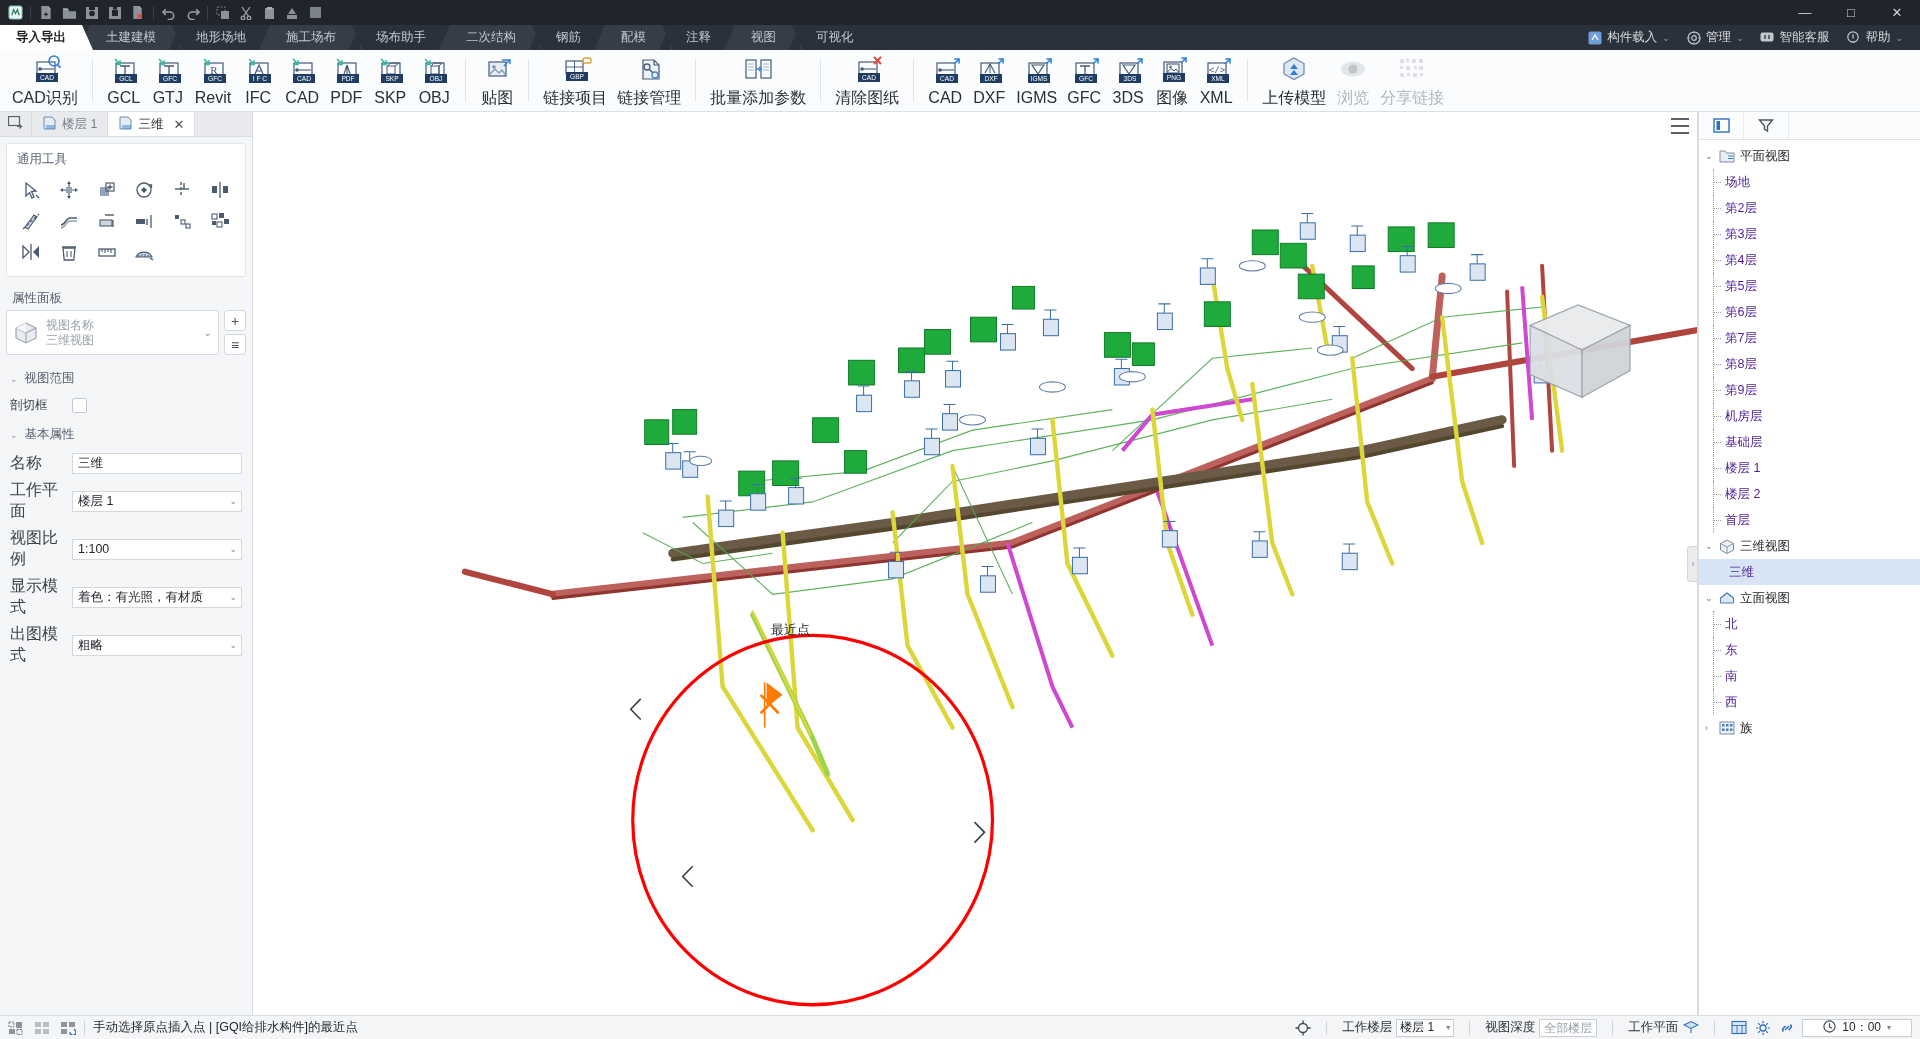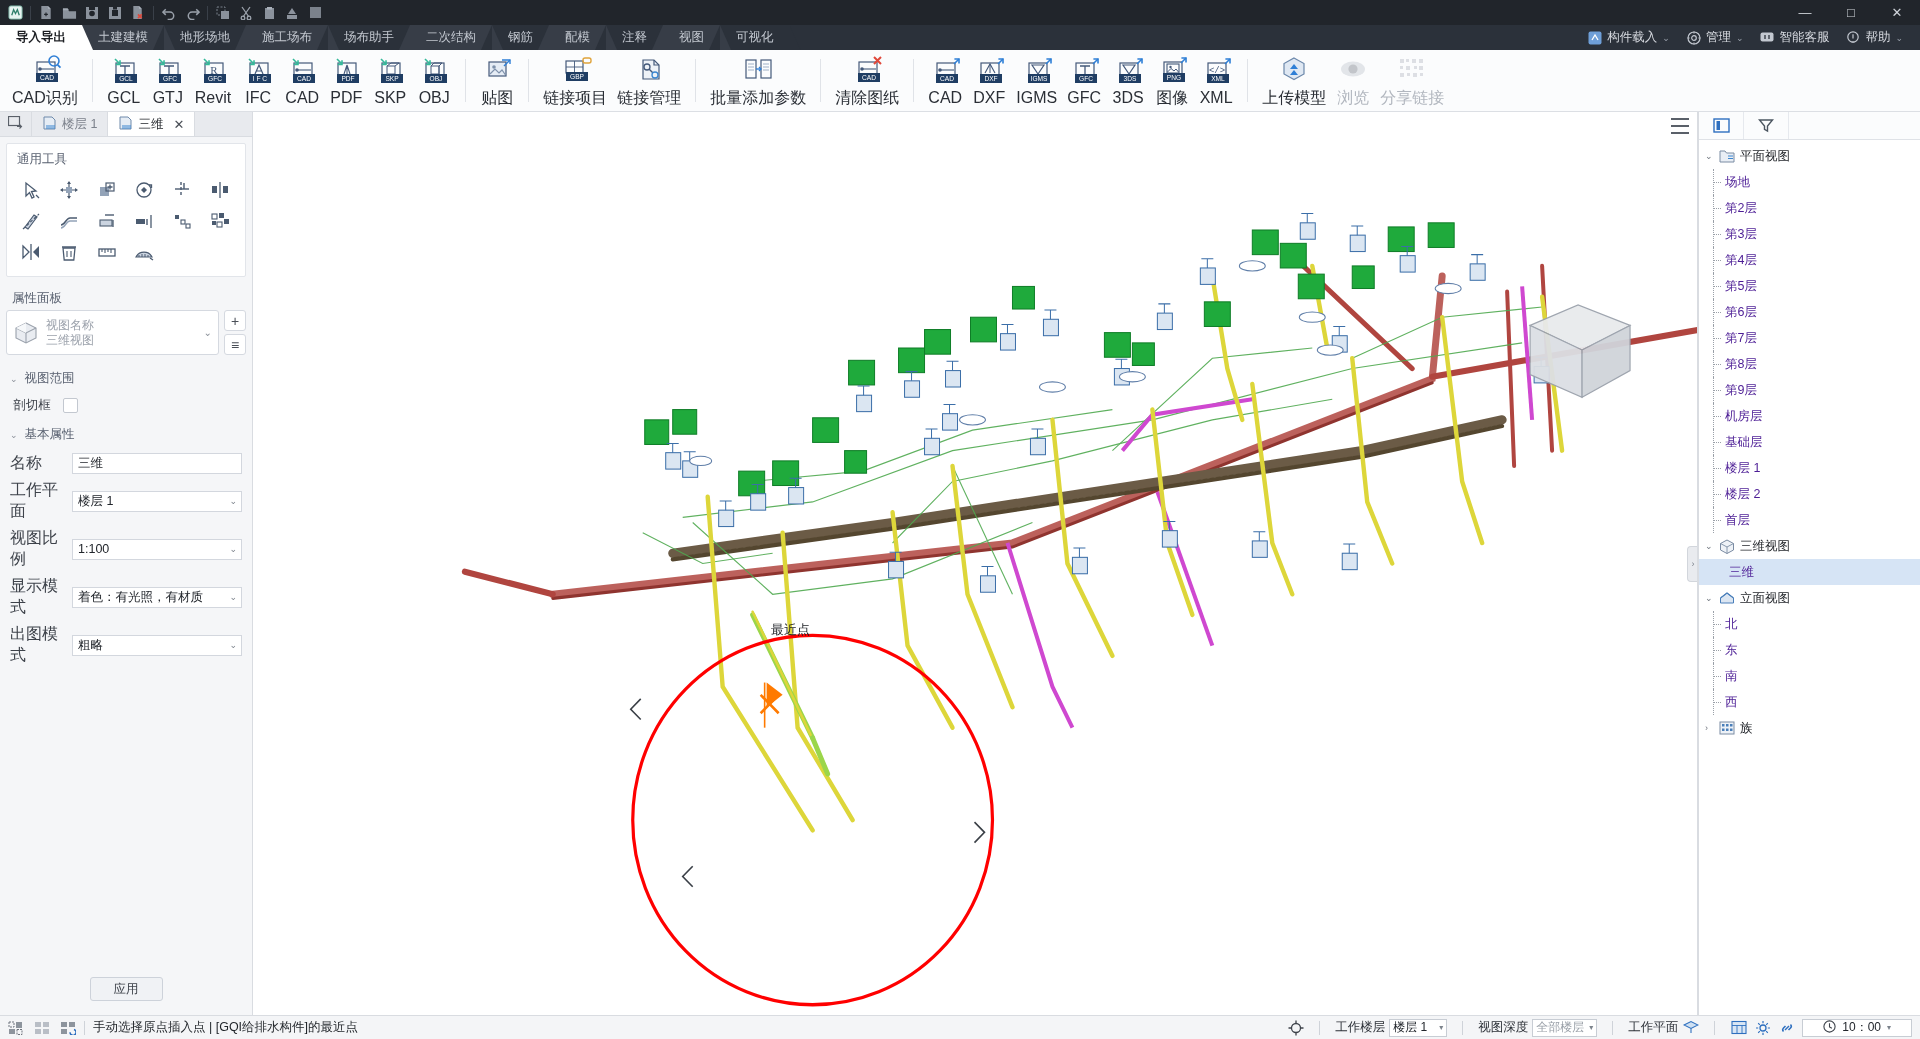--- a/index.html
+++ b/index.html
@@ -34,21 +34,21 @@
   .win-ctrl > div {
     width:46px; height:25px; display:flex; align-items:center; justify-content:center;
     color:#cfd3d9; font-size:13px;
   }
 
   
   .tabbar {
     height:25px; background:#2b313a; display:flex; align-items:flex-end;
     position:relative; flex:0 0 25px;
   }
-  .tabs { display:flex; align-items:flex-end; height:25px; }
+  .tabs { display:flex; align-items:flex-end; height:25px;gap:8px; }
   .tab {
     position:relative; height:25px; line-height:25px; color:#c3c8d0;
     font-size:12.5px; padding:0 16px; white-space:nowrap;
   }
   .tab::before, .tab::after {
     content:""; position:absolute; top:0; width:11px; height:25px;
     background:#2b313a;
   }
   .tab::before { left:-11px; clip-path: polygon(100% 0, 100% 100%, 0 100%); }
   .tab::after  { right:-11px; clip-path: polygon(0 0, 100% 100%, 0 100%); }
@@ -135,21 +135,21 @@
               font-size:12.5px; color:#596170; }
   .sect-hdr .chev { font-size:9px; color:#8a9099; }
   .prow { display:flex; align-items:center; padding:3px 10px 3px 10px; }
   .prow .k { width:62px; flex:0 0 62px; font-size:16px; color:#3e434b; }
   .prow .v {
     flex:1; height:21px; border:1px solid #d3d7de; background:#fff;
     font-size:12.5px; color:#22262c; display:flex; align-items:center;
     padding:0 5px; position:relative; overflow:hidden; white-space:nowrap;
   }
   .prow .v .dd { position:absolute; right:4px; font-size:9px; color:#7c838c; }
-  .chkrow { display:flex; align-items:center; padding:3px 1px;text-align:center; }
+  .chkrow { display:flex; align-items:center; padding:3px 10px; }
   .chkrow .k { width:62px; flex:0 0 62px; font-size:12.5px; color:#3e434b; }
   .chk { width:15px; height:15px; border:1px solid #c3c8d0; background:#fff; border-radius:2px; }
   .apply-wrap { margin-top:auto; padding:10px 0 14px; display:flex; justify-content:center;
                 background:#f5f6f8; }
   .apply-btn {
     width:73px; height:24px; border:1px solid #cdd2da; background:#f0f2f5;
     border-radius:3px; font-size:12.5px; color:#3e434b;
     display:flex; align-items:center; justify-content:center;
   }
   .leftspacer { flex:1 1 auto; background:#f5f6f8; }
@@ -206,21 +206,21 @@
   .sb-msg { color:#1f2328; white-space:nowrap; }
   .sb-right { margin-left:auto; display:flex; align-items:center; padding-right:8px; gap:7px; }
   .sb-field { display:flex; align-items:center; gap:4px; }
   .sb-field .lab { color:#2c3037; }
   .sb-sel {
     height:18px; min-width:58px; border:1px solid #c8cdd4; background:#fff;
     display:flex; align-items:center; padding:0 3px; font-size:12px; color:#22262c;
     position:relative;
   }
   .sb-sel .dd { margin-left:auto; font-size:8px; color:#7c838c; padding-left:5px; }
-  .sb-sel.grey { color:#9aa0a8; }
+  .sb-sel.grey { color:#9aa0a8;flex-direction:column; }
   .sb-time {
     height:18px; border:1px solid #c8cdd4; background:#fff; display:flex;
     align-items:center; padding:0 20px; font-size:12px; gap:6px; color:#22262c;
   }
 </style>
 </head>
 <body>
 
 <div class="app">
 
@@ -961,23 +961,20 @@
           <div class="prow">
             <span class="k">出图模式</span>
             <span class="v">
               <span>粗略</span>
               <span class="dd">⌄</span>
             </span>
           </div>
         </div>
 
       <div class="leftspacer"></div>
-      <div class="apply-wrap">
-        <div class="apply-btn">应用</div>
-      </div>
     </div>
 
     <div class="canvaswrap">
       <svg class="canvas-svg" viewBox="0 0 1445 880" preserveAspectRatio="none">
 
         <g stroke-linecap="round" fill="none">
           <path d="M300 470 L760 420 L1180 260 L1190 160" stroke="#b0453f" stroke-width="7" opacity="0.85"></path>
           <path d="M300 474 L760 424 L1180 264" stroke="#8f342f" stroke-width="3"></path>
           <path d="M212 448 L300 470" stroke="#b0453f" stroke-width="6"></path>
           <path d="M1180 258 L1460 210" stroke="#b0453f" stroke-width="6"></path>

